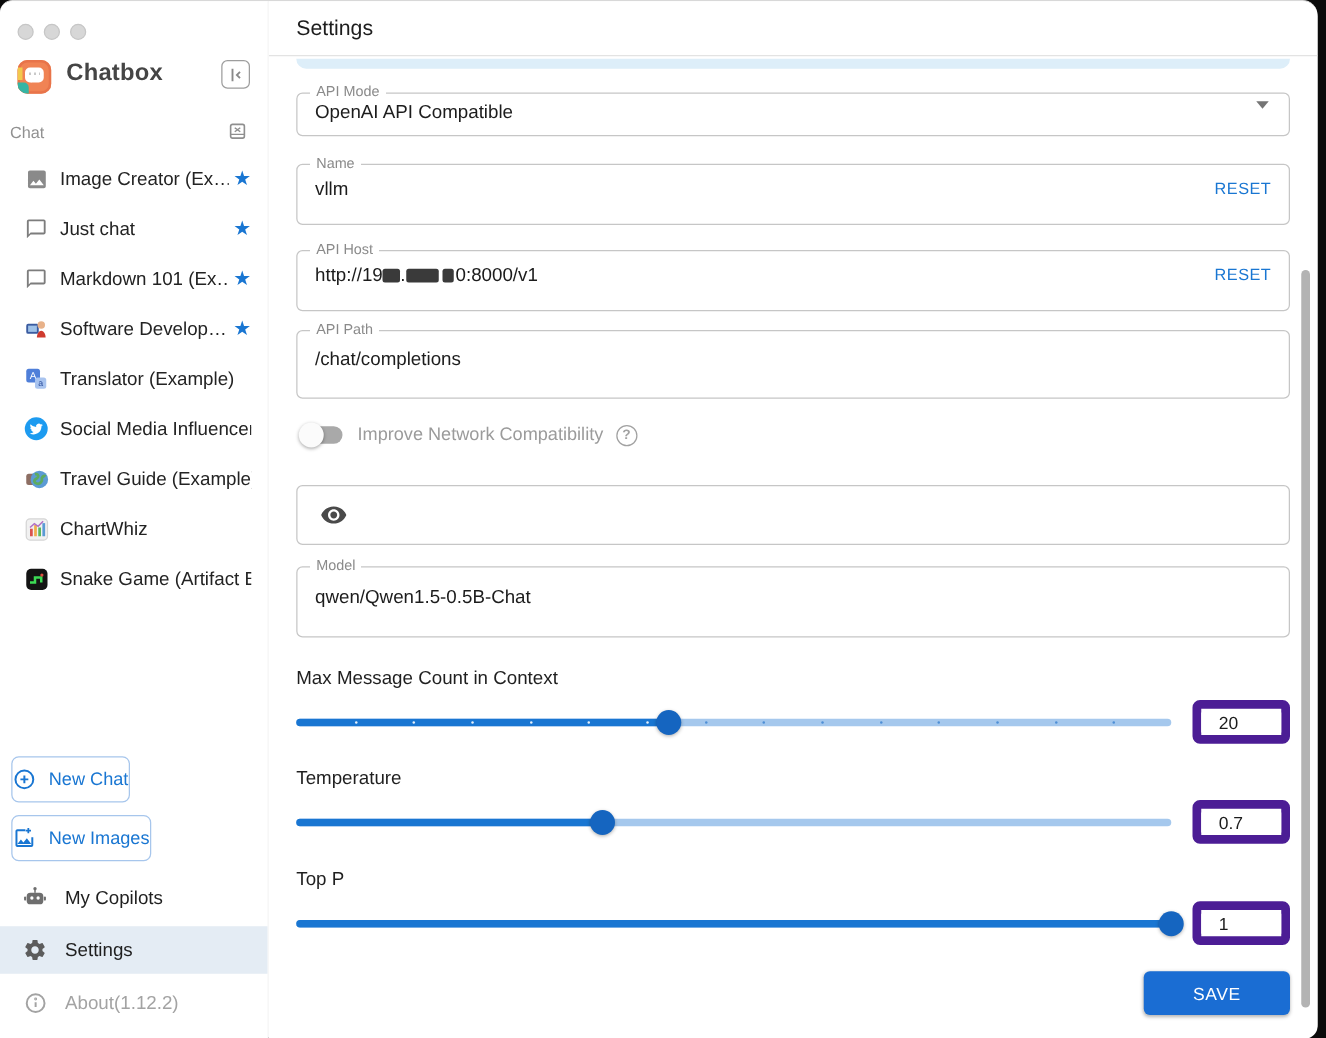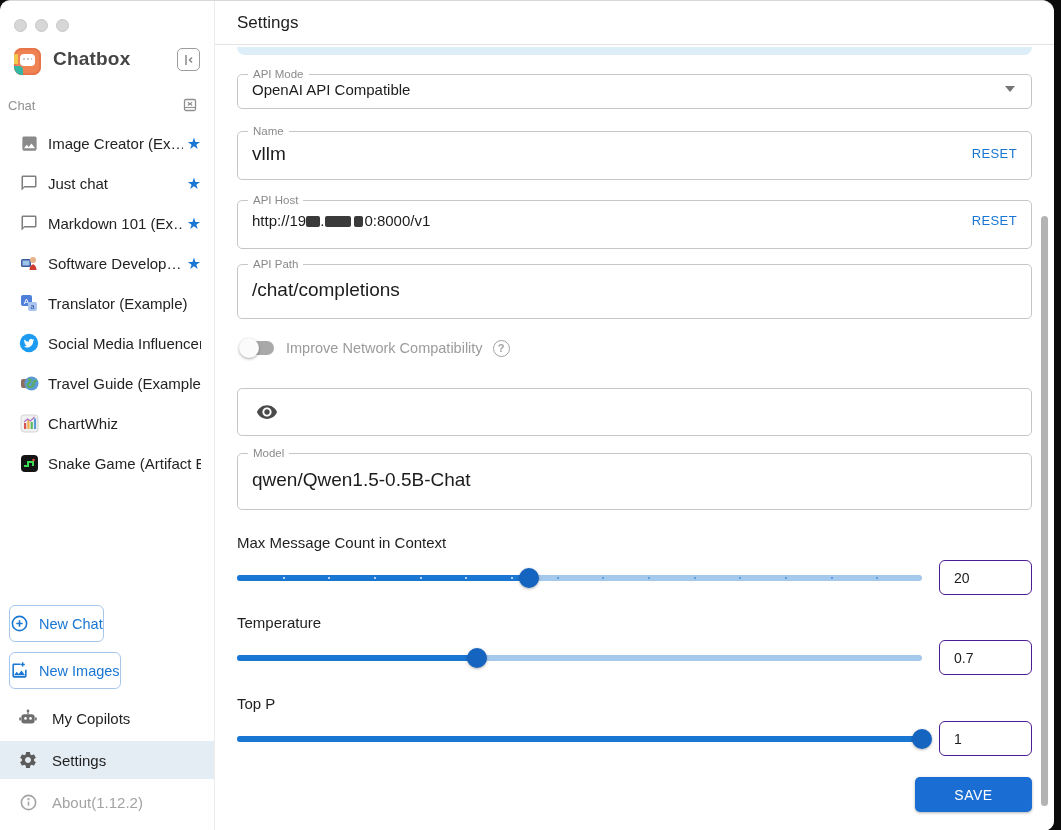--- a/index.html
+++ b/index.html
@@ -53,22 +53,22 @@
     border-radius:0 12px 10px 0; overflow:hidden; }
   .main-header { height:44px; border-bottom:1px solid #e3e3e3; display:flex; align-items:center; padding-left:22px; }
   .main-title { font-size:17px; font-weight:500; color:#1d1d1d; }
 
   .scroll-content { position:absolute; left:0; top:44px; width:100%; height:786px; padding:0 22px; }
 
   .banner-remnant { height:8px; margin-top:2px; background:#ddeef9; border-radius:0 0 8px 8px; }
 
   fieldset.field { border:1px solid #c6c6c6; border-radius:5px; padding:0; min-inline-size:0; }
   fieldset.field legend { font-size:11.5px; color:#8a8a8a; line-height:1; margin-left:10px; padding:0 5px; }
-  .field-row { display:flex; align-items:center; padding:1px 14px 9px 14px; }
-  .field-row input { border:none; outline:none; font-size:19px; color:#1c1c1c; flex:1; min-width:0;
+  .field-row { display:flex; align-items:flex-start; padding:1px 14px 9px 14px; }
+  .field-row input { border:none; outline:none; font-size:15px; color:#1c1c1c; flex:1; min-width:0;
     font-family:"Liberation Sans","DejaVu Sans",sans-serif; background:transparent; }
   .select-value { font-size:15px; color:#1c1c1c; flex:1; }
   .dd-arrow { width:0; height:0; border-left:5px solid transparent; border-right:5px solid transparent;
     border-top:6px solid #757575; margin-right:2px; }
   .reset-link { background:none; border:none; color:#1976d2; font-size:13px; font-weight:500;
     letter-spacing:.4px; cursor:pointer; font-family:inherit; }
 
   .fs-apimode { margin-top:14px; height:40px; }
   .fs-apimode .field-row { padding:0 14px 8px 14px; }
   .fs-name { margin-top:17px; height:54px; }
@@ -104,21 +104,21 @@
   .slider-track .rail { position:absolute; left:0; right:0; top:50%; height:6px; margin-top:-3px;
     border-radius:3px; background:#a5c8ed; }
   .slider-track .fill { position:absolute; left:0; top:50%; height:6px; margin-top:-3px;
     border-radius:3px; background:#1976d2; width:var(--pct); }
   .slider-track .thumb { position:absolute; top:50%; left:var(--pct); width:20px; height:20px;
     margin-top:-10px; transform:translateX(-50%); border-radius:50%; background:#1565c0;
     box-shadow:0 1px 3px rgba(0,0,0,.3); }
   .slider-track .tick { position:absolute; top:50%; width:2px; height:2px; margin-top:-1px;
     border-radius:50%; background:#4e8fd6; }
   .slider-track .tick.on { background:rgba(255,255,255,.9); }
-  .num-box { width:93px; height:35px; border:1px solid #4c1d95; border-radius:6px; flex:0 0 auto;
+  .num-box { width:78px; height:35px; border:7px solid #4c1d95; border-radius:6px; flex:0 0 auto;
     display:flex; align-items:center; }
   .num-box input { width:100%; border:none; outline:none; font-size:14px; color:#1c1c1c; padding-left:14px;
     font-family:"Liberation Sans","DejaVu Sans",sans-serif; }
 
   .save-row { display:flex; justify-content:flex-end; margin-top:21px; }
   .save-btn { width:117px; height:35px; background:#1a6dd3; color:#fff; border:none; border-radius:5px;
     font-size:14px; letter-spacing:.5px; cursor:pointer; font-family:inherit;
     box-shadow:0 1px 3px rgba(0,0,0,.3); }
 
   .scrollbar-thumb { position:absolute; left:1041px; top:215px; width:7px; height:590px;

